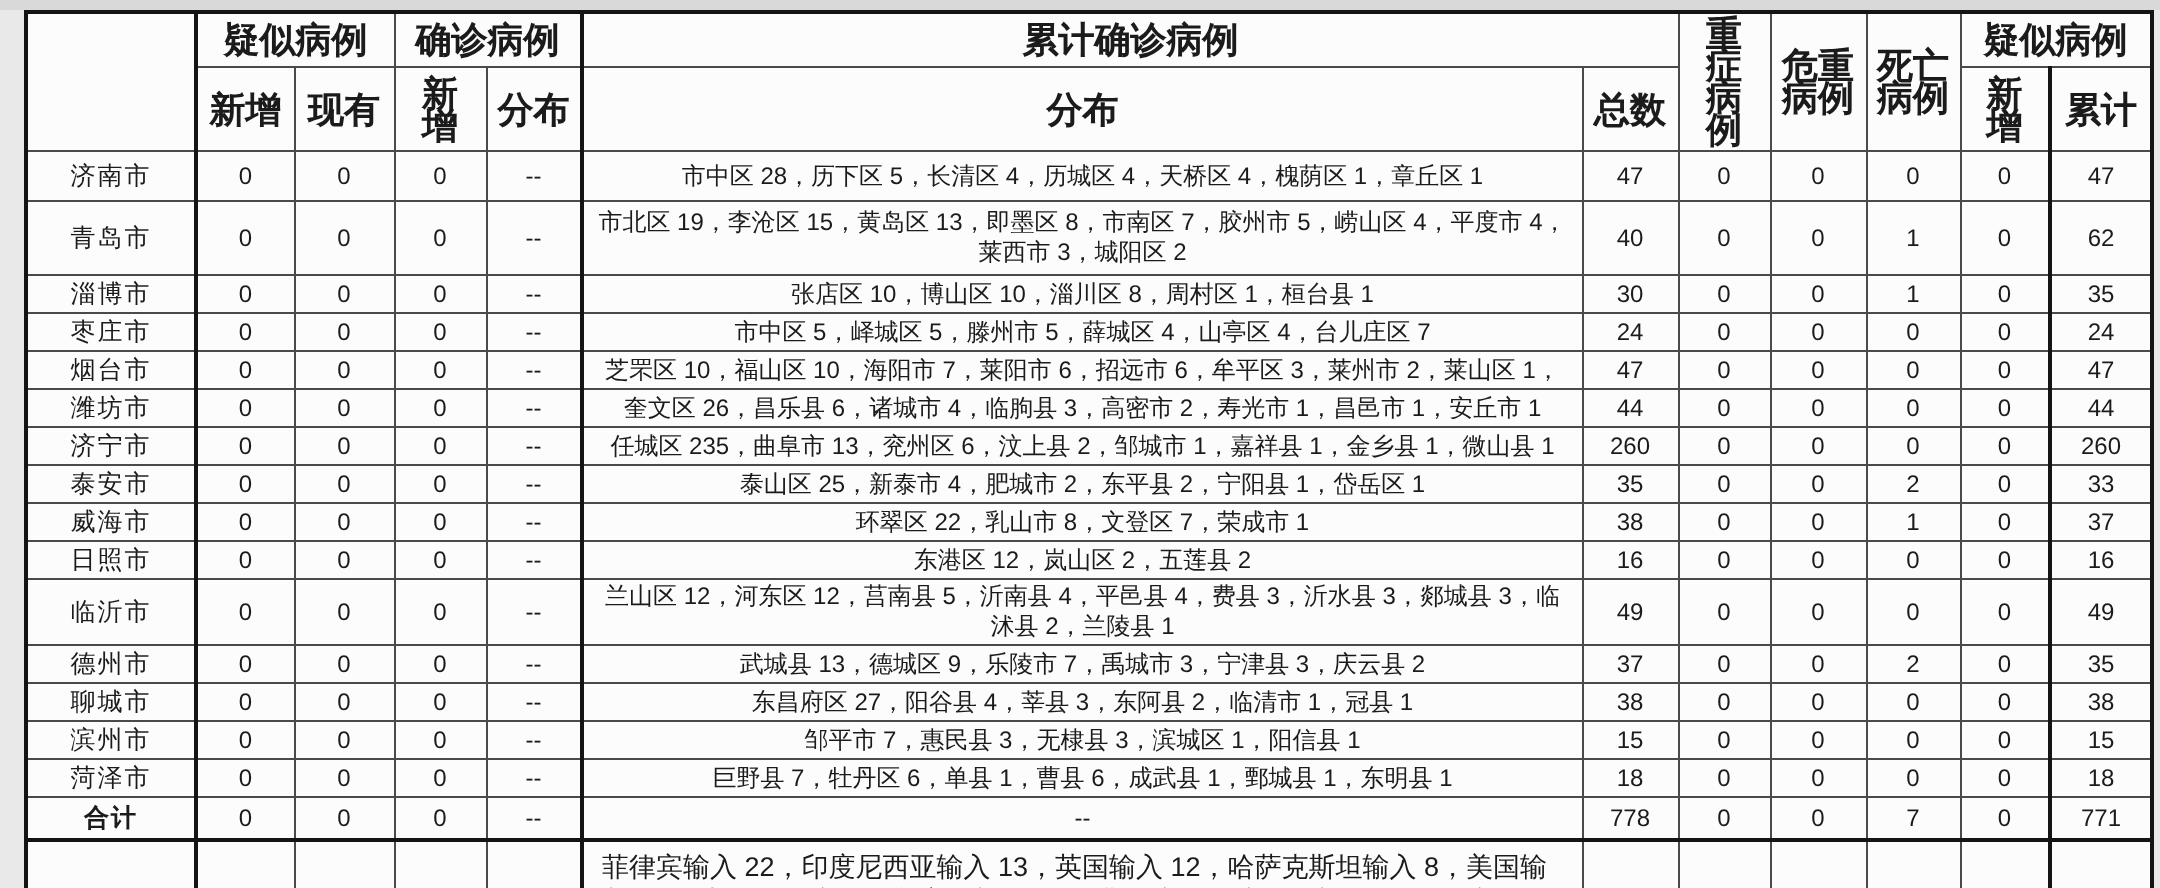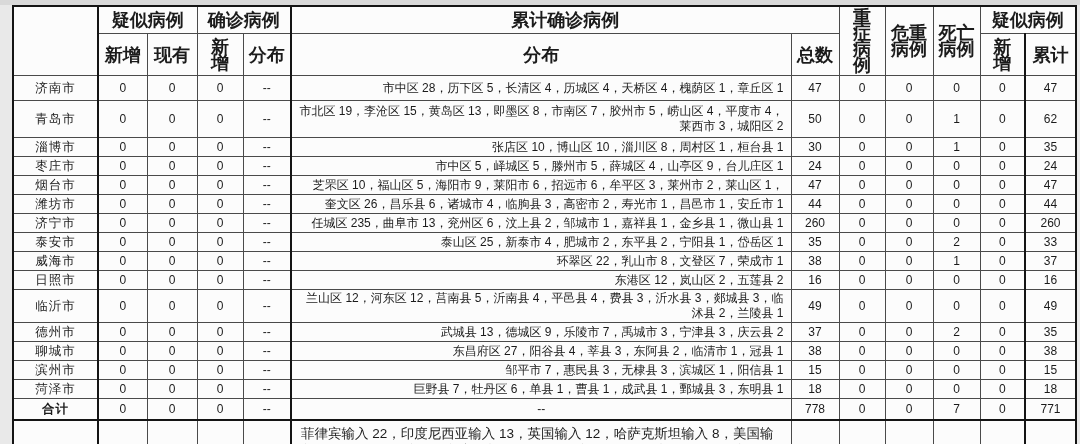--- a/index.html
+++ b/index.html
@@ -20,21 +20,21 @@
   th, td {
     border:1px solid #4a4a4a;
     text-align:center; vertical-align:middle;
     padding:1px 3px;
     font-size:12px; line-height:15px;
     overflow:hidden;
   }
   th { font-size:18px; font-weight:bold; padding:2px 5px; line-height:16px; background:#fcfcfc; }
   thead tr th { height:19px; }
   td.city { font-size:12.5px; letter-spacing:1px; }
-  td.dist { text-align:right; padding:1px 7px; }
+  td.dist { text-align:center; padding:1px 7px; }
   tbody td { height:16px; }
   tbody tr:first-child td { height:22px;margin-top:24px; }
   tbody tr:nth-child(2) td { height:34px; }
   tr.total td { height:18px;text-align:center; }
   tr.total .city { font-weight:bold; }
   tr.total .dist { text-align:center; }
   tr.imported td {
     border-top:2px solid #141414;
     font-size:13.5px; line-height:17px; height:auto;
   }
@@ -103,21 +103,21 @@
     <td>0</td>
     <td>47</td>
   </tr>
       <tr>
     <td class="city">青岛市</td>
     <td>0</td>
     <td>0</td>
     <td>0</td>
     <td>--</td>
     <td class="dist">市北区 19，李沧区 15，黄岛区 13，即墨区 8，市南区 7，胶州市 5，崂山区 4，平度市 4，莱西市 3，城阳区 2</td>
-    <td>50</td>
+    <td>40</td>
     <td>0</td>
     <td>0</td>
     <td>1</td>
     <td>0</td>
     <td>62</td>
   </tr>
       <tr>
     <td class="city">淄博市</td>
     <td>0</td>
     <td>0</td>
@@ -130,35 +130,35 @@
     <td>1</td>
     <td>0</td>
     <td>35</td>
   </tr>
       <tr>
     <td class="city">枣庄市</td>
     <td>0</td>
     <td>0</td>
     <td>0</td>
     <td>--</td>
-    <td class="dist">市中区 5，峄城区 5，滕州市 5，薛城区 4，山亭区 9，台儿庄区 1</td>
+    <td class="dist">市中区 5，峄城区 5，滕州市 5，薛城区 4，山亭区 4，台儿庄区 7</td>
     <td>24</td>
     <td>0</td>
     <td>0</td>
     <td>0</td>
     <td>0</td>
     <td>24</td>
   </tr>
       <tr>
     <td class="city">烟台市</td>
     <td>0</td>
     <td>0</td>
     <td>0</td>
     <td>--</td>
-    <td class="dist">芝罘区 10，福山区 5，海阳市 9，莱阳市 6，招远市 6，牟平区 3，莱州市 2，莱山区 1，</td>
+    <td class="dist">芝罘区 10，福山区 10，海阳市 7，莱阳市 6，招远市 6，牟平区 3，莱州市 2，莱山区 1，</td>
     <td>47</td>
     <td>0</td>
     <td>0</td>
     <td>0</td>
     <td>0</td>
     <td>47</td>
   </tr>
       <tr>
     <td class="city">潍坊市</td>
     <td>0</td>
@@ -284,21 +284,21 @@
     <td>0</td>
     <td>0</td>
     <td>15</td>
   </tr>
       <tr>
     <td class="city">菏泽市</td>
     <td>0</td>
     <td>0</td>
     <td>0</td>
     <td>--</td>
-    <td class="dist">巨野县 7，牡丹区 6，单县 1，曹县 1，成武县 1，鄄城县 3，东明县 1</td>
+    <td class="dist">巨野县 7，牡丹区 6，单县 1，曹县 6，成武县 1，鄄城县 1，东明县 1</td>
     <td>18</td>
     <td>0</td>
     <td>0</td>
     <td>0</td>
     <td>0</td>
     <td>18</td>
   </tr>
       <tr class="total">
     <td class="city">合计</td>
     <td>0</td>

